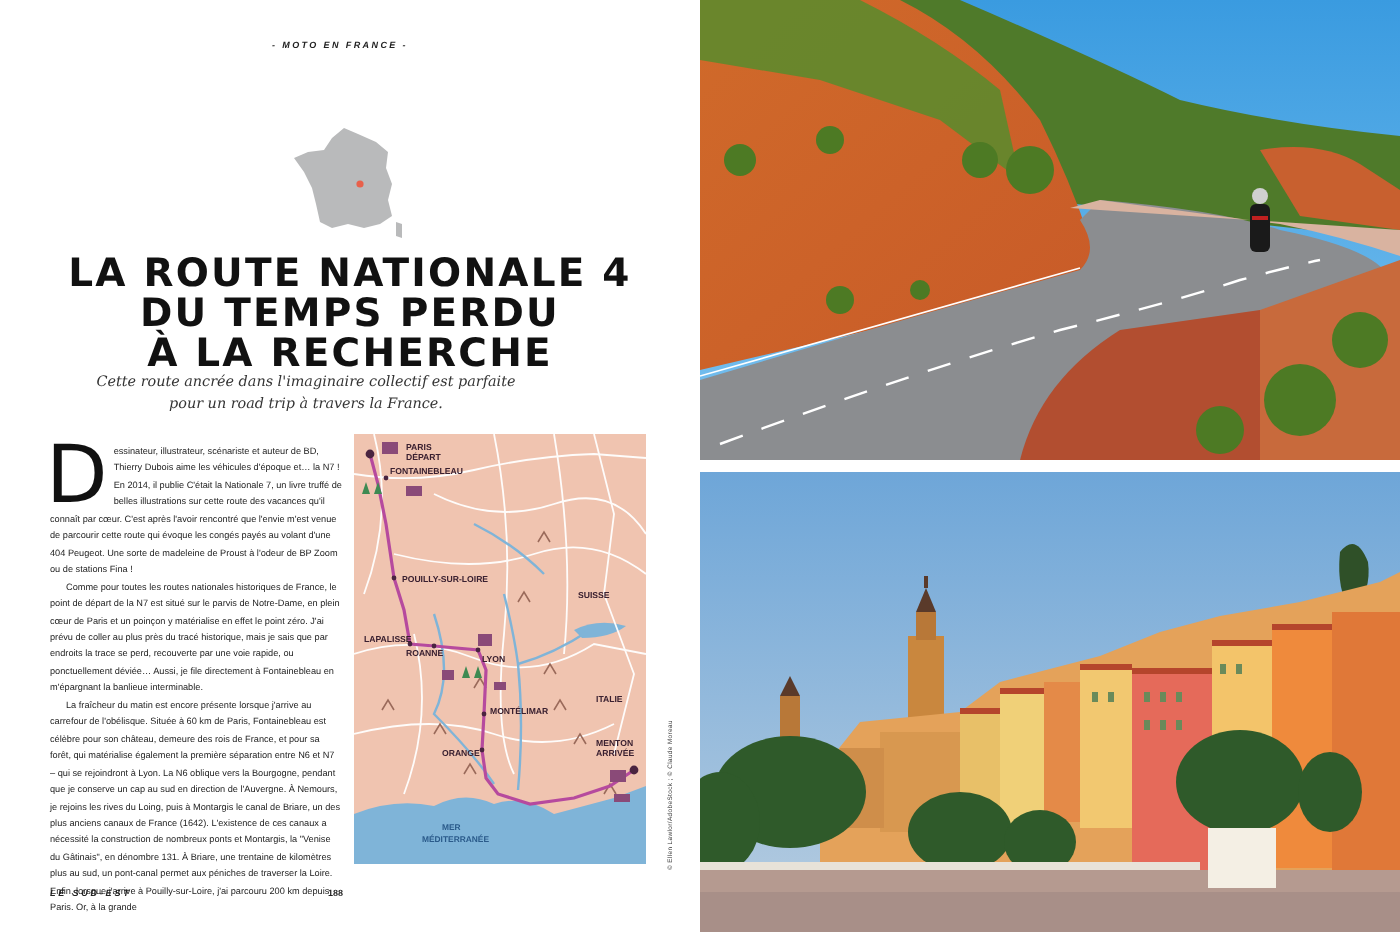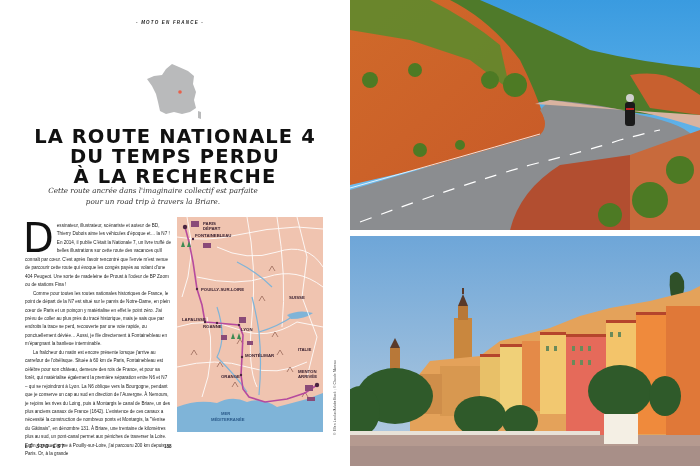--- a/index.html
+++ b/index.html
@@ -45,21 +45,21 @@
   </svg>
 
   <div class="title">
     <div>LA ROUTE NATIONALE 4</div>
     <div>DU TEMPS PERDU</div>
     <div>À LA RECHERCHE</div>
   </div>
 
   <div class="subtitle">
     <div>Cette route ancrée dans l'imaginaire collectif est parfaite</div>
-    <div>pour un road trip à travers la Briare.</div>
+    <div>pour un road trip à travers la France.</div>
   </div>
 
   <div class="body-col">
     <p class="first"><span class="dropcap">D</span><span>essinateur, illustrateur, scénariste et auteur de BD, Thierry Dubois aime les véhicules d'époque et… la N7 ! En 2014, il publie C'était la Nationale 7, un livre truffé de belles illustrations sur cette route des vacances qu'il connaît par cœur. C'est après l'avoir rencontré que l'envie m'est venue de parcourir cette route qui évoque les congés payés au volant d'une 404 Peugeot. Une sorte de madeleine de Proust à l'odeur de BP Zoom ou de stations Fina !</span></p>
     <p>Comme pour toutes les routes nationales historiques de France, le point de départ de la N7 est situé sur le parvis de Notre-Dame, en plein cœur de Paris et un poinçon y matérialise en effet le point zéro. J'ai prévu de coller au plus près du tracé historique, mais je sais que par endroits la trace se perd, recouverte par une voie rapide, ou ponctuellement déviée… Aussi, je file directement à Fontainebleau en m'épargnant la banlieue interminable.</p>
     <p>La fraîcheur du matin est encore présente lorsque j'arrive au carrefour de l'obélisque. Située à 60 km de Paris, Fontainebleau est célèbre pour son château, demeure des rois de France, et pour sa forêt, qui matérialise également la première séparation entre N6 et N7 – qui se rejoindront à Lyon. La N6 oblique vers la Bourgogne, pendant que je conserve un cap au sud en direction de l'Auvergne. À Nemours, je rejoins les rives du Loing, puis à Montargis le canal de Briare, un des plus anciens canaux de France (1642). L'existence de ces canaux a nécessité la construction de nombreux ponts et Montargis, la "Venise du Gâtinais", en dénombre 131. À Briare, une trentaine de kilomètres plus au sud, un pont-canal permet aux péniches de traverser la Loire. Enfin, lorsque j'arrive à Pouilly-sur-Loire, j'ai parcouru 200 km depuis Paris. Or, à la grande</p>
   </div>
 
   <svg class="route-map" viewBox="0 0 146 215">
     <rect x="0" y="0" width="146" height="215" fill="#f0c4b0"></rect>

